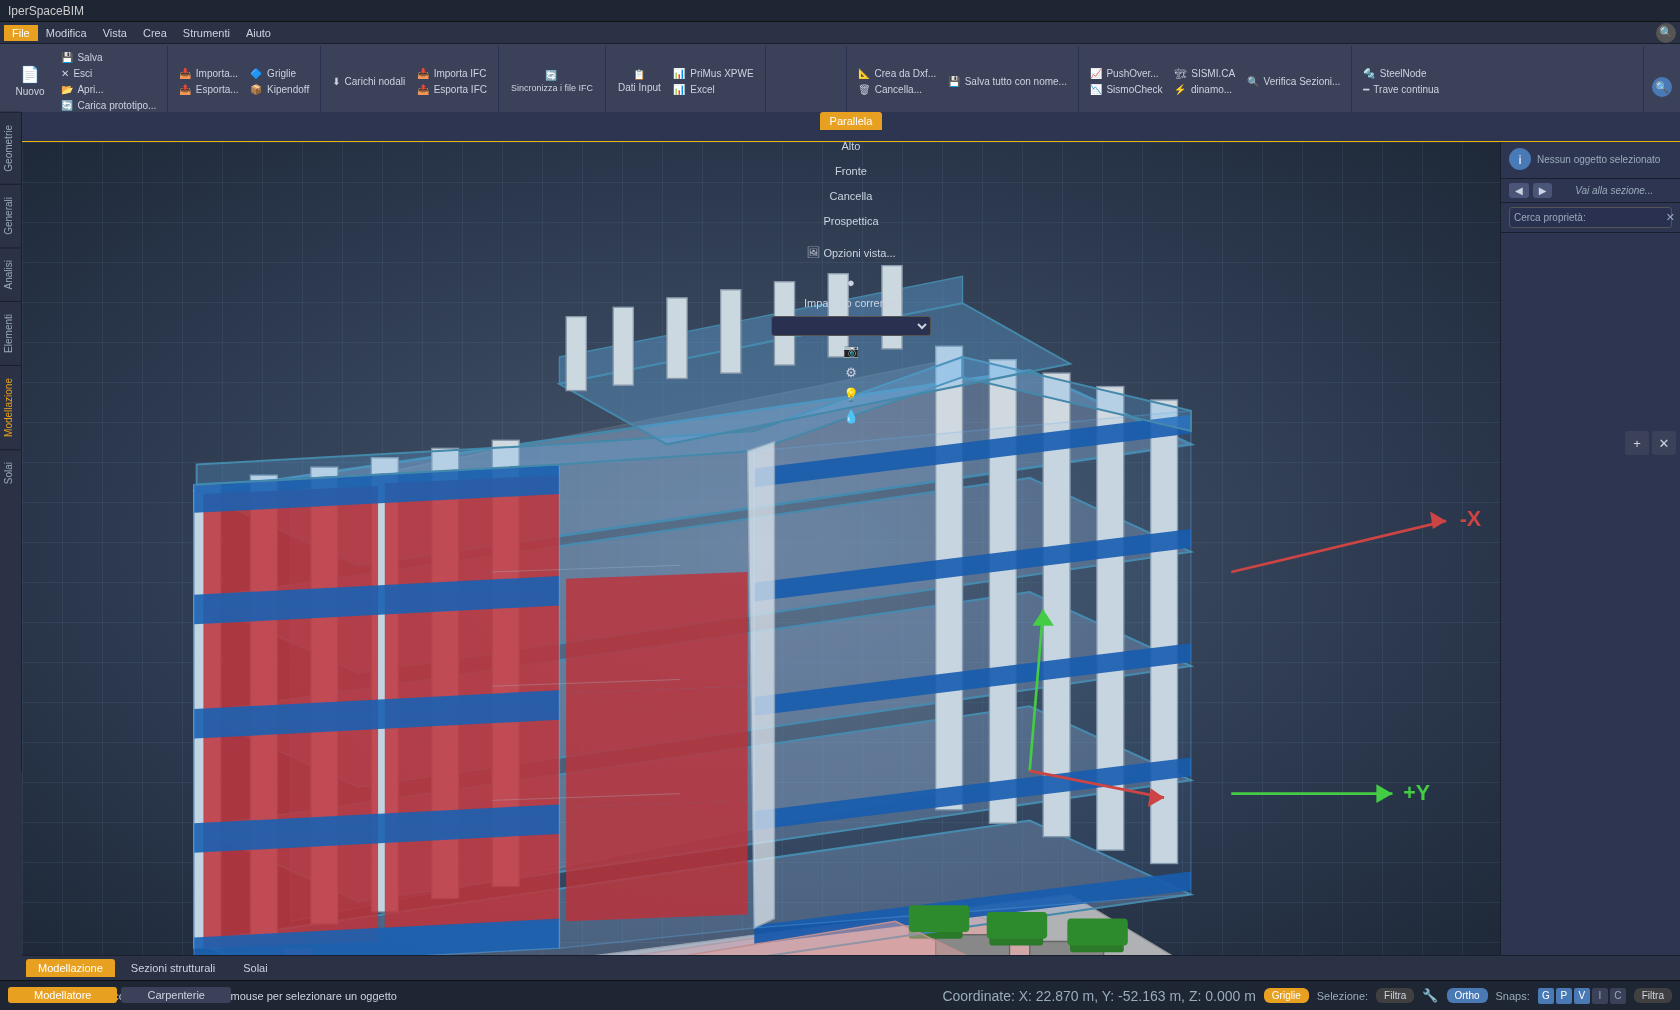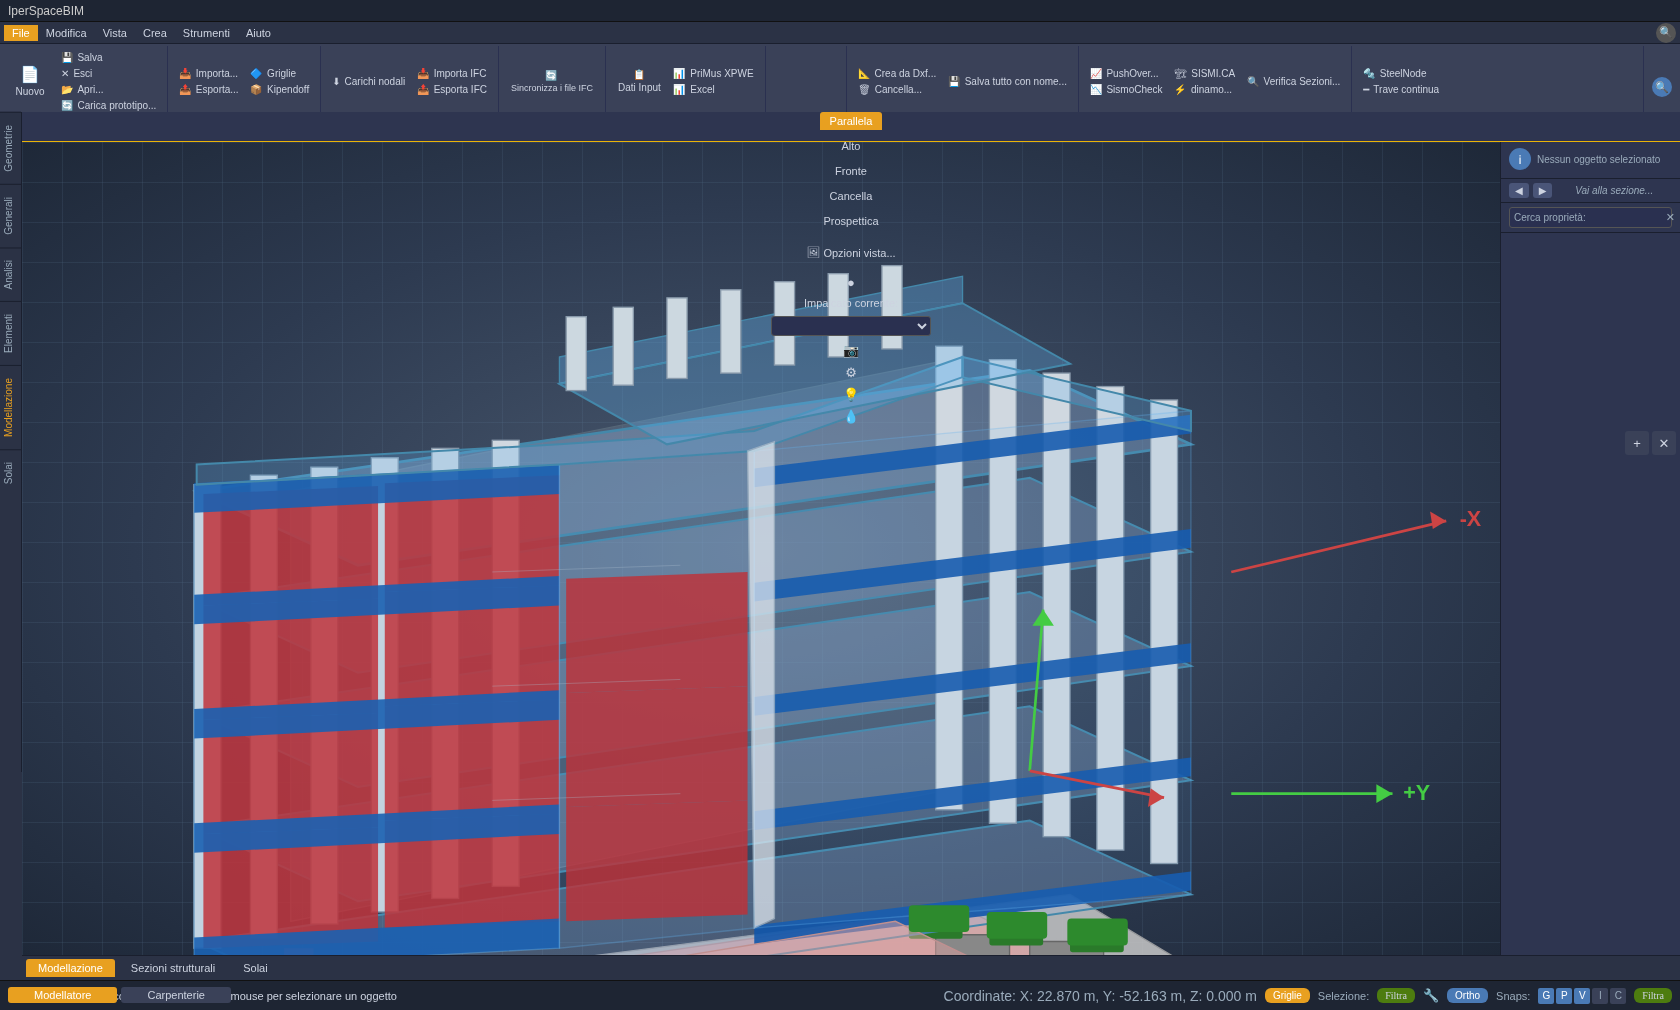--- a/index.html
+++ b/index.html
@@ -61,21 +61,21 @@
     #bottom-tabs { position: absolute; bottom: 30px; left: 0; right: 0; height: 25px; background: #2b3245; border-top: 1px solid #1a1f2e; display: flex; align-items: center; padding: 0 4px; gap: 4px; }
     .bottom-tab { padding: 3px 12px; border-radius: 3px 3px 0 0; font-size: 11px; cursor: pointer; color: #cdd3e0; }
     .bottom-tab.active { background: #e8a020; color: #fff; }
 
     
     #status-bar { position: absolute; bottom: 0; left: 0; right: 0; height: 30px; background: #1e2533; border-top: 1px solid #111; display: flex; align-items: center; padding: 0 8px; gap: 8px; font-size: 11px; }
     .status-sel { color: #e8a020; font-weight: bold; }
     .status-btn { padding: 2px 8px; border-radius: 6px; cursor: pointer; font-size: 10px; }
     .status-btn.yellow { background: #e8a020; color: #fff; }
     .status-btn.active-btn { background: #4a7ab5; color: #fff; }
-    .status-btn.plain { background: #4d7c0f; color: #cdd3e0; font-family: Liberation Serif, serif; }
+    .status-btn.plain { background: #404040; color: #cdd3e0; }
 
     
     #lower-left-tabs { position: absolute; bottom: 0; left: 0; height: 30px; display: flex; align-items: center; z-index: 20; padding: 0 8px; gap: 4px; }
     .ll-tab { padding: 2px 26px; border-radius: 3px; cursor: pointer; font-size: 11px; color: #cdd3e0; background: #3a4158; }
 
     
     #building-svg { position: absolute; inset: 0; }
     .snap-letter { width: 16px; height: 16px; display: flex; align-items: center; justify-content: center; border-radius: 2px; font-size: 10px; cursor: pointer; }
     .snap-active { background: #4a7ab5; color: #fff; }
     .snap-inactive { background: #3a4158; color: #9aabbb; }

